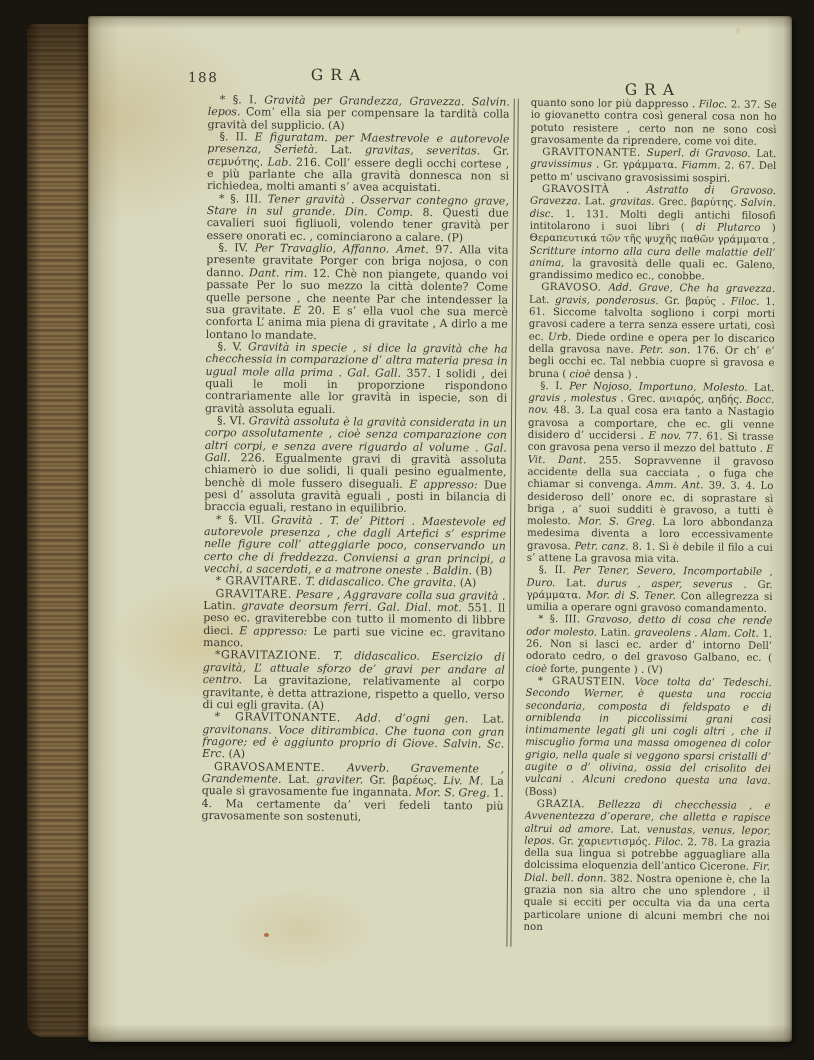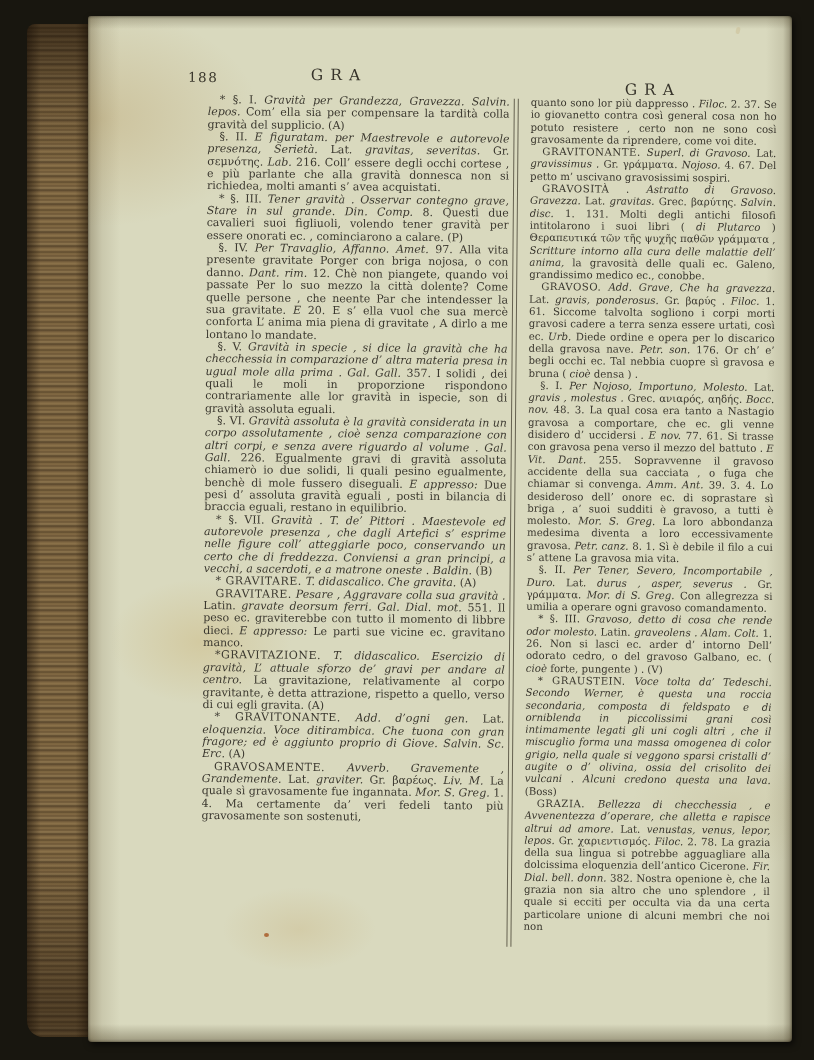--- a/index.html
+++ b/index.html
@@ -89,31 +89,31 @@
             <p><span class="seg-r">* §. I. </span><span class="seg-i">Gravità per Grandezza, Gravezza. Salvin. lepos. </span><span class="seg-r">Com’ ella sia per compensare la tardità colla gravità del supplicio. (A)</span></p>
             <p><span class="seg-r">§. II. </span><span class="seg-i">E figuratam. per Maestrevole e autorevole presenza, Serietà. </span><span class="seg-r">Lat. </span><span class="seg-i">gravitas, severitas. </span><span class="seg-r">Gr. σεμνότης. </span><span class="seg-i">Lab. </span><span class="seg-r">216. Coll’ essere degli occhi cortese , e più parlante che alla gravità donnesca non si richiedea, molti amanti s’ avea acquistati.</span></p>
             <p><span class="seg-r">* §. III. </span><span class="seg-i">Tener gravità . Osservar contegno grave, Stare in sul grande. Din. Comp. </span><span class="seg-r">8. Questi due cavalieri suoi figliuoli, volendo tener gravità per essere onorati ec. , cominciarono a calare. (P)</span></p>
             <p><span class="seg-r">§. IV. </span><span class="seg-i">Per Travaglio, Affanno. Amet. </span><span class="seg-r">97. Alla vita presente gravitate Porger con briga nojosa, o con danno. </span><span class="seg-i">Dant. rim. </span><span class="seg-r">12. Chè non piangete, quando voi passate Per lo suo mezzo la città dolente? Come quelle persone , che neente Par che intendesser la sua gravitate. </span><span class="seg-i">E </span><span class="seg-r">20. E s’ ella vuol che sua mercè conforta L’ anima mia piena di gravitate , A dirlo a me lontano lo mandate.</span></p>
             <p><span class="seg-r">§. V. </span><span class="seg-i">Gravità in specie , si dice la gravità che ha checchessia in comparazione d’ altra materia presa in ugual mole alla prima . Gal. Gall. </span><span class="seg-r">357. I solidi , dei quali le moli in proporzione rispondono contrariamente alle lor gravità in ispecie, son di gravità assoluta eguali.</span></p>
             <p><span class="seg-r">§. VI. </span><span class="seg-i">Gravità assoluta è la gravità considerata in un corpo assolutamente , cioè senza comparazione con altri corpi, e senza avere riguardo al volume . Gal. Gall. </span><span class="seg-r">226. Egualmente gravi di gravità assoluta chiamerò io due solidi, li quali pesino egualmente, benchè di mole fussero diseguali. </span><span class="seg-i">E appresso: </span><span class="seg-r">Due pesi d’ assoluta gravità eguali , posti in bilancia di braccia eguali, restano in equilibrio.</span></p>
             <p><span class="seg-r">* §. VII. </span><span class="seg-i">Gravità . T. de’ Pittori . Maestevole ed autorevole presenza , che dagli Artefici s’ esprime nelle figure coll’ atteggiarle poco, conservando un certo che di freddezza. Conviensi a gran principi, a vecchi, a sacerdoti, e a matrone oneste . Baldin. </span><span class="seg-r">(B)</span></p>
             <p><span class="seg-c">* GRAVITARE. </span><span class="seg-i">T. didascalico. Che gravita. </span><span class="seg-r">(A)</span></p>
             <p><span class="seg-c">GRAVITARE. </span><span class="seg-i">Pesare , Aggravare colla sua gravità . </span><span class="seg-r">Latin. </span><span class="seg-i">gravate deorsum ferri. Gal. Dial. mot. </span><span class="seg-r">551. Il peso ec. graviterebbe con tutto il momento di libbre dieci. </span><span class="seg-i">E appresso: </span><span class="seg-r">Le parti sue vicine ec. gravitano manco.</span></p>
             <p><span class="seg-c">*GRAVITAZIONE. </span><span class="seg-i">T. didascalico. Esercizio di gravità, L’ attuale sforzo de’ gravi per andare al centro. </span><span class="seg-r">La gravitazione, relativamente al corpo gravitante, è detta attrazione, rispetto a quello, verso di cui egli gravita. (A)</span></p>
-            <p><span class="seg-c">* GRAVITONANTE. </span><span class="seg-i">Add. d’ogni gen. </span><span class="seg-r">Lat. </span><span class="seg-i">eloquenzia. Voce ditirambica. Che tuona con gran fragore; ed è aggiunto proprio di Giove. Salvin. Sc. Erc. </span><span class="seg-r">(A)</span></p>
+            <p><span class="seg-c">* GRAVITONANTE. </span><span class="seg-i">Add. d’ogni gen. </span><span class="seg-r">Lat. </span><span class="seg-i">gravitonans. Voce ditirambica. Che tuona con gran fragore; ed è aggiunto proprio di Giove. Salvin. Sc. Erc. </span><span class="seg-r">(A)</span></p>
             <p><span class="seg-c">GRAVOSAMENTE. </span><span class="seg-i">Avverb. Gravemente , Grandemente. </span><span class="seg-r">Lat. </span><span class="seg-i">graviter. </span><span class="seg-r">Gr. βαρέως. </span><span class="seg-i">Liv. M. </span><span class="seg-r">La quale sì gravosamente fue ingannata. </span><span class="seg-i">Mor. S. Greg. </span><span class="seg-r">1. 4. Ma certamente da’ veri fedeli tanto più gravosamente son sostenuti,</span></p>
           </div>
         <div class="divider"></div>
         <div class="col col-right" id="col-right">
             <p class="noindent"><span class="seg-r">quanto sono lor più dappresso . </span><span class="seg-i">Filoc. </span><span class="seg-r">2. 37. Se io giovanetto contra così general cosa non ho potuto resistere , certo non ne sono così gravosamente da riprendere, come voi dite.</span></p>
-            <p><span class="seg-c">GRAVITONANTE. </span><span class="seg-i">Superl. di Gravoso. </span><span class="seg-r">Lat. </span><span class="seg-i">gravissimus . </span><span class="seg-r">Gr. γράμματα. </span><span class="seg-i">Nojoso. </span><span class="seg-r">4. 67. Del petto m’ uscivano gravosissimi sospiri.</span></p>
+            <p><span class="seg-c">GRAVITONANTE. </span><span class="seg-i">Superl. di Gravoso. </span><span class="seg-r">Lat. </span><span class="seg-i">gravissimus . </span><span class="seg-r">Gr. γράμματα. </span><span class="seg-i">Fiamm. </span><span class="seg-r">2. 67. Del petto m’ uscivano gravosissimi sospiri.</span></p>
             <p><span class="seg-c">GRAVOSITÀ . </span><span class="seg-i">Astratto di Gravoso. Gravezza. </span><span class="seg-r">Lat. </span><span class="seg-i">gravitas. </span><span class="seg-r">Grec. βαρύτης. </span><span class="seg-i">Salvin. disc. </span><span class="seg-r">1. 131. Molti degli antichi filosofi intitolarono i suoi libri ( </span><span class="seg-i">di Plutarco </span><span class="seg-r">) Θεραπευτικά τῶν τῆς ψυχῆς παθῶν γράμματα , </span><span class="seg-i">Scritture intorno alla cura delle malattie dell’ anima, </span><span class="seg-r">la gravosità delle quali ec. Galeno, grandissimo medico ec., conobbe.</span></p>
             <p><span class="seg-c">GRAVOSO. </span><span class="seg-i">Add. Grave, Che ha gravezza. </span><span class="seg-r">Lat. </span><span class="seg-i">gravis, ponderosus. </span><span class="seg-r">Gr. βαρύς . </span><span class="seg-i">Filoc. </span><span class="seg-r">1. 61. Siccome talvolta sogliono i corpi morti gravosi cadere a terra senza essere urtati, così ec. </span><span class="seg-i">Urb. </span><span class="seg-r">Diede ordine e opera per lo discarico della gravosa nave. </span><span class="seg-i">Petr. son. </span><span class="seg-r">176. Or ch’ e’ begli occhi ec. Tal nebbia cuopre sì gravosa e bruna ( </span><span class="seg-i">cioè </span><span class="seg-r">densa ) .</span></p>
             <p><span class="seg-r">§. I. </span><span class="seg-i">Per Nojoso, Importuno, Molesto. </span><span class="seg-r">Lat. </span><span class="seg-i">gravis , molestus . </span><span class="seg-r">Grec. ανιαρός, αηδής. </span><span class="seg-i">Bocc. nov. </span><span class="seg-r">48. 3. La qual cosa era tanto a Nastagio gravosa a comportare, che ec. gli venne disidero d’ uccidersi . </span><span class="seg-i">E nov. </span><span class="seg-r">77. 61. Si trasse con gravosa pena verso il mezzo del battuto . </span><span class="seg-i">E Vit. Dant. </span><span class="seg-r">255. Sopravvenne il gravoso accidente della sua cacciata , o fuga che chiamar si convenga. </span><span class="seg-i">Amm. Ant. </span><span class="seg-r">39. 3. 4. Lo desideroso dell’ onore ec. di soprastare sì briga , a’ suoi sudditi è gravoso, a tutti è molesto. </span><span class="seg-i">Mor. S. Greg. </span><span class="seg-r">La loro abbondanza medesima diventa a loro eccessivamente gravosa. </span><span class="seg-i">Petr. canz. </span><span class="seg-r">8. 1. Sì è debile il filo a cui s’ attene La gravosa mia vita.</span></p>
-            <p><span class="seg-r">§. II. </span><span class="seg-i">Per Tener, Severo, Incomportabile , Duro. </span><span class="seg-r">Lat. </span><span class="seg-i">durus , asper, severus . </span><span class="seg-r">Gr. γράμματα. </span><span class="seg-i">Mor. di S. Greg. </span><span class="seg-r">Con allegrezza si umilia a operare ogni gravoso comandamento.</span></p>
+            <p><span class="seg-r">§. II. </span><span class="seg-i">Per Tener, Severo, Incomportabile , Duro. </span><span class="seg-r">Lat. </span><span class="seg-i">durus , asper, severus . </span><span class="seg-r">Gr. γράμματα. </span><span class="seg-i">Mor. di S. Tener. </span><span class="seg-r">Con allegrezza si umilia a operare ogni gravoso comandamento.</span></p>
             <p><span class="seg-r">* §. III. </span><span class="seg-i">Gravoso, detto di cosa che rende odor molesto. </span><span class="seg-r">Latin. </span><span class="seg-i">graveolens . Alam. Colt. </span><span class="seg-r">1. 26. Non si lasci ec. arder d’ intorno Dell’ odorato cedro, o del gravoso Galbano, ec. ( </span><span class="seg-i">cioè </span><span class="seg-r">forte, pungente ) . (V)</span></p>
             <p><span class="seg-c">* GRAUSTEIN. </span><span class="seg-i">Voce tolta da’ Tedeschi. Secondo Werner, è questa una roccia secondaria, composta di feldspato e di orniblenda in piccolissimi grani così intimamente legati gli uni cogli altri , che il miscuglio forma una massa omogenea di color grigio, nella quale si veggono sparsi cristalli d’ augite o d’ olivina, ossia del crisolito dei vulcani . Alcuni credono questa una lava. </span><span class="seg-r">(Boss)</span></p>
             <p><span class="seg-c">GRAZIA. </span><span class="seg-i">Bellezza di checchessia , e Avvenentezza d’operare, che alletta e rapisce altrui ad amore. </span><span class="seg-r">Lat. </span><span class="seg-i">venustas, venus, lepor, lepos. </span><span class="seg-r">Gr. χαριεντισμός. </span><span class="seg-i">Filoc. </span><span class="seg-r">2. 78. La grazia della sua lingua si potrebbe agguagliare alla dolcissima eloquenzia dell’antico Cicerone. </span><span class="seg-i">Fir. Dial. bell. donn. </span><span class="seg-r">382. Nostra openione è, che la grazia non sia altro che uno splendore , il quale si ecciti per occulta via da una certa particolare unione di alcuni membri che noi non</span></p>
           </div>
       </div>
     </div>
     <div class="stain-dot"></div>
   </div>
 </div>
 

